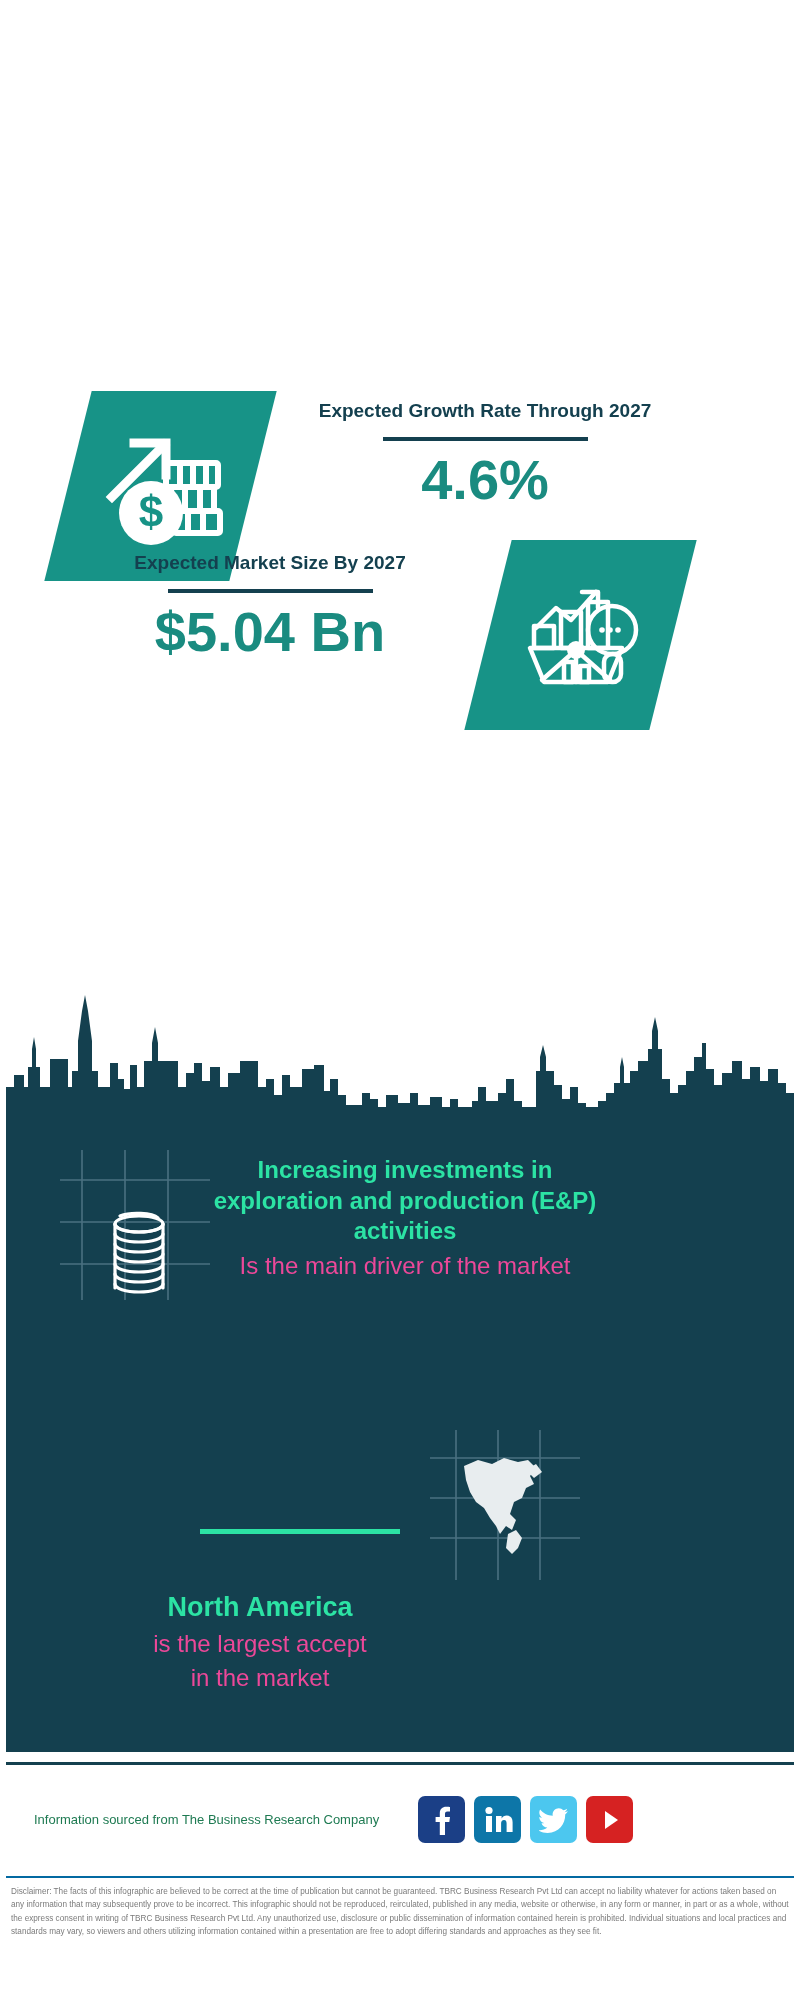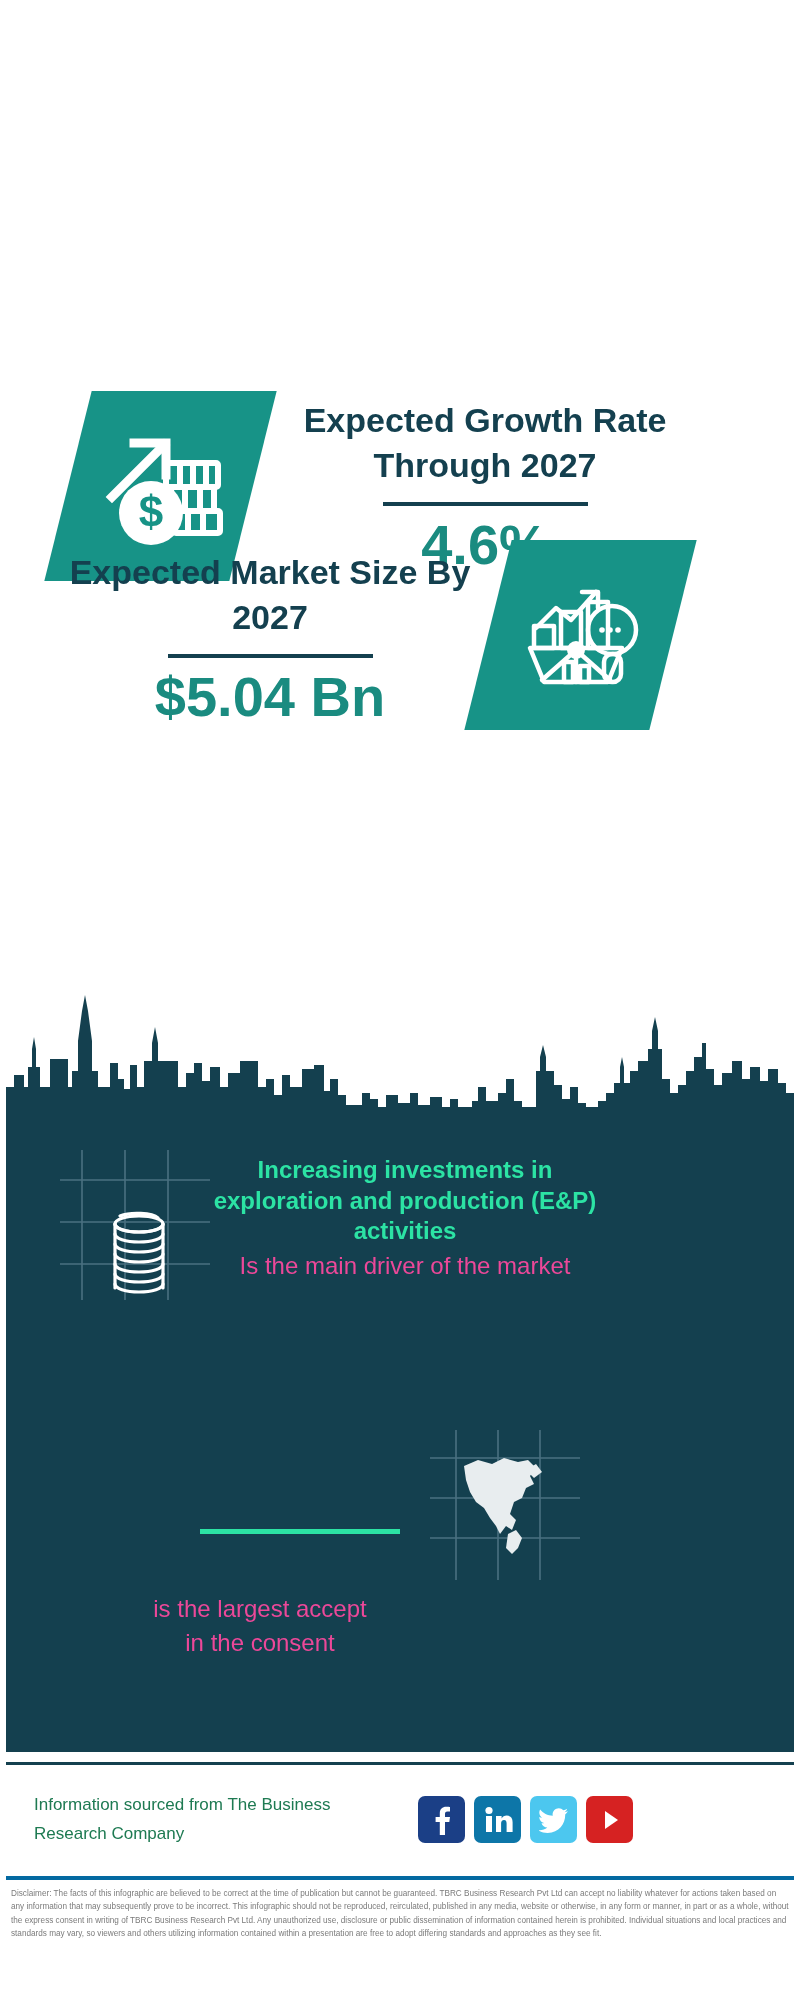--- a/index.html
+++ b/index.html
@@ -38,21 +38,21 @@
     position:absolute; inset:0;
     transform:skewX(14deg);
     display:flex; align-items:center; justify-content:center;
   }
   #icon1-box{ left:68px; top:78px; }
 
   .stat1-text{
     position:absolute; left:270px; top:85px; width:430px; text-align:center;
   }
   .stat-label{
-    color:#14404f; font-size:34px; font-weight:bold; line-height:1.32;
+    color:#14404f; font-size:19px; font-weight:bold; line-height:1.32;
   }
   .rule-dark{
     width:205px; height:4px; background:#14404f; margin:14px auto 10px auto;
   }
   .stat-value{
     color:#1a8b80; font-size:56px; font-weight:bold; line-height:1.05;
   }
 
   
   .stat2{
@@ -99,38 +99,38 @@
   
   .sourcebar{
     position:absolute; left:6px; top:1762px; width:788px; height:112px;
     background:#ffffff; border-top:3px solid #14404f;
     display:flex; align-items:center;
   }
   .source-text{
     margin-left:28px; width:360px;
   }
   .source-text div{
-    color:#1e7a52; font-size:17px; line-height:1.65;
+    color:#1e7a52; font-size:13px; line-height:1.65;
   }
   .socials{
     display:flex; gap:9px; margin-left:24px;
   }
   .sbtn{
     width:47px; height:47px; border-radius:7px;
     display:flex; align-items:center; justify-content:center;
   }
   .s-fb{ background:#1b3f86; }
   .s-li{ background:#0d76a8; }
   .s-tw{ background:#4cc7ef; }
   .s-yt{ background:#d62222; }
 
   
   .disclaimer{
     position:absolute; left:6px; top:1876px; width:788px; height:120px;
-    background:#ffffff; border-top:4px solid #0369a1; padding:7px 5px 0 5px;
+    background:#ffffff; border-top:2px solid #0369a1; padding:7px 5px 0 5px;
   }
   .disclaimer p{
     color:#7b7b7b; font-size:8.2px; line-height:1.62; text-align:left;
     word-spacing:0px;
   }
 </style>
 </head>
 <body>
 
 <div class="page">
@@ -237,22 +237,23 @@
   </div>
 
   <div class="driver-text">
     <div class="green-head">Increasing investments in exploration and production (E&amp;P) activities</div>
     <div class="white-sub">Is the main driver of the market</div>
   </div>
 
   <div class="rule-green"></div>
 
   <div class="region-text">
+    <div class="green-head" style="font-size:27px;">North America</div>
     <div class="white-sub">is the largest accept</div>
-    <div class="white-sub">in the consent</div>
+    <div class="white-sub">in the market</div>
   </div>
 
   <div class="grid-icon" id="map-box">
     <svg width="150" height="150" viewBox="0 0 150 150">
       <g stroke="#4a7080" stroke-width="1.6" fill="none">
         <line x1="0" y1="28" x2="150" y2="28"></line>
         <line x1="0" y1="68" x2="150" y2="68"></line>
         <line x1="0" y1="108" x2="150" y2="108"></line>
         <line x1="26" y1="0" x2="26" y2="150"></line>
         <line x1="68" y1="0" x2="68" y2="150"></line>

